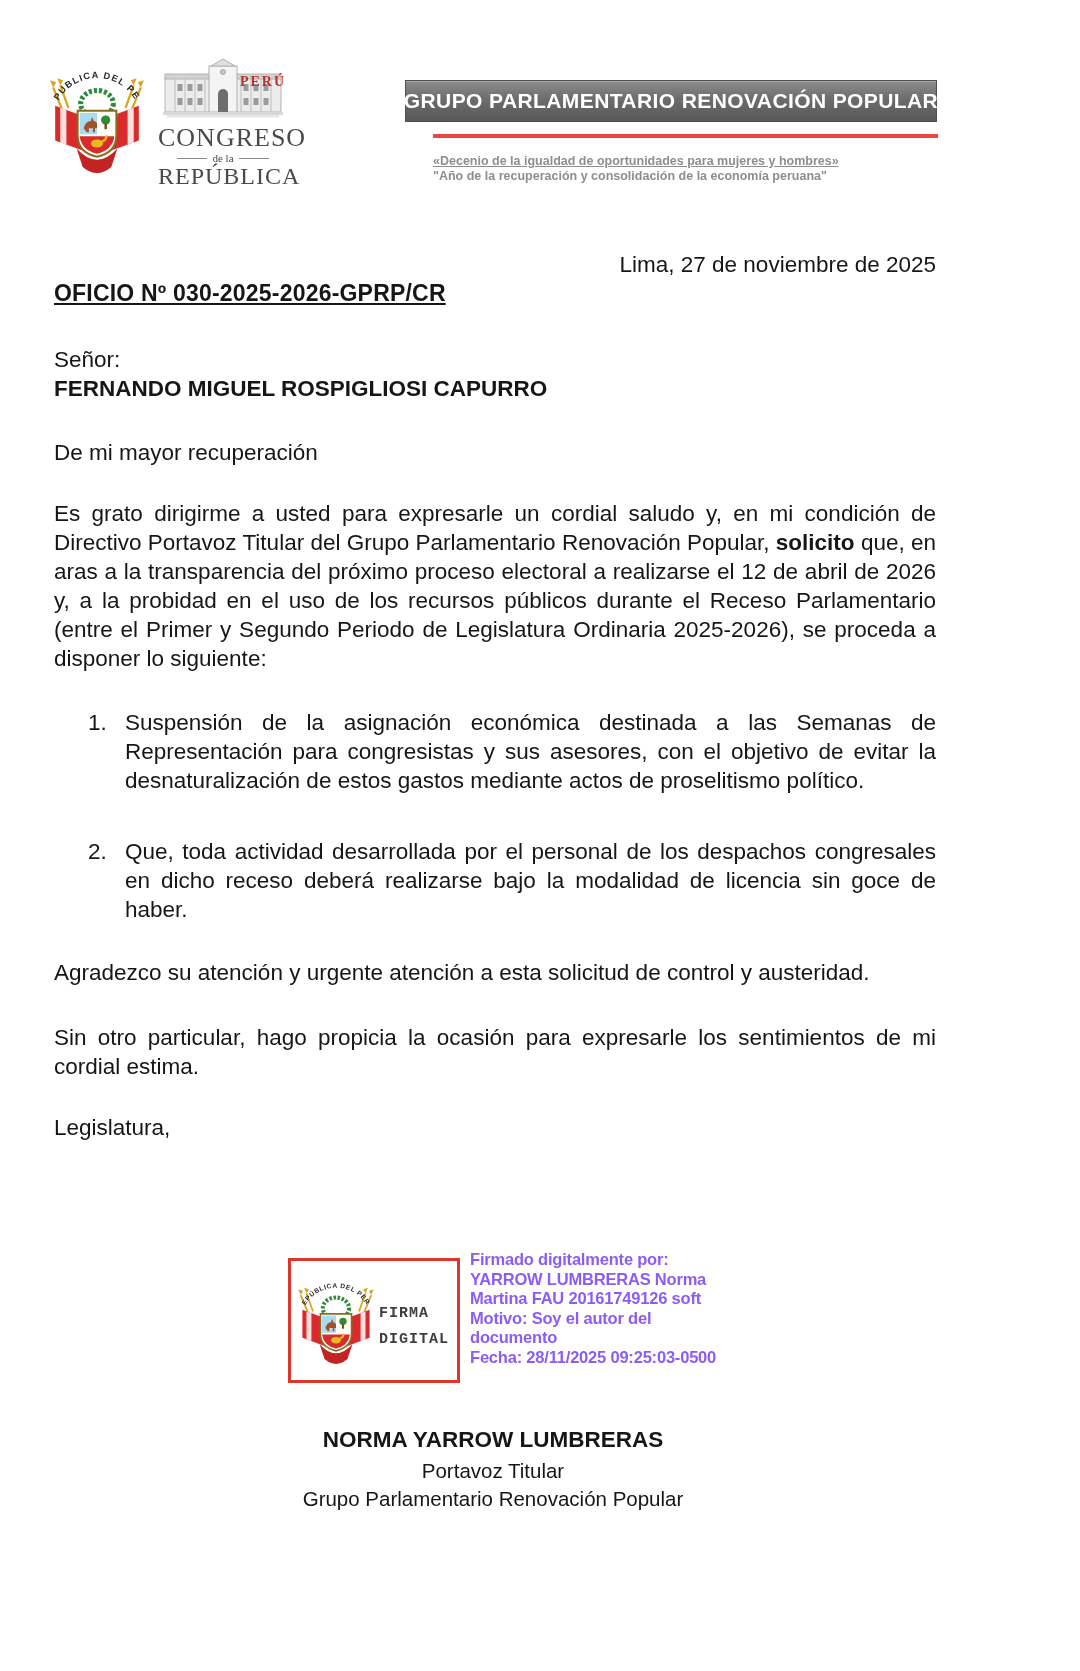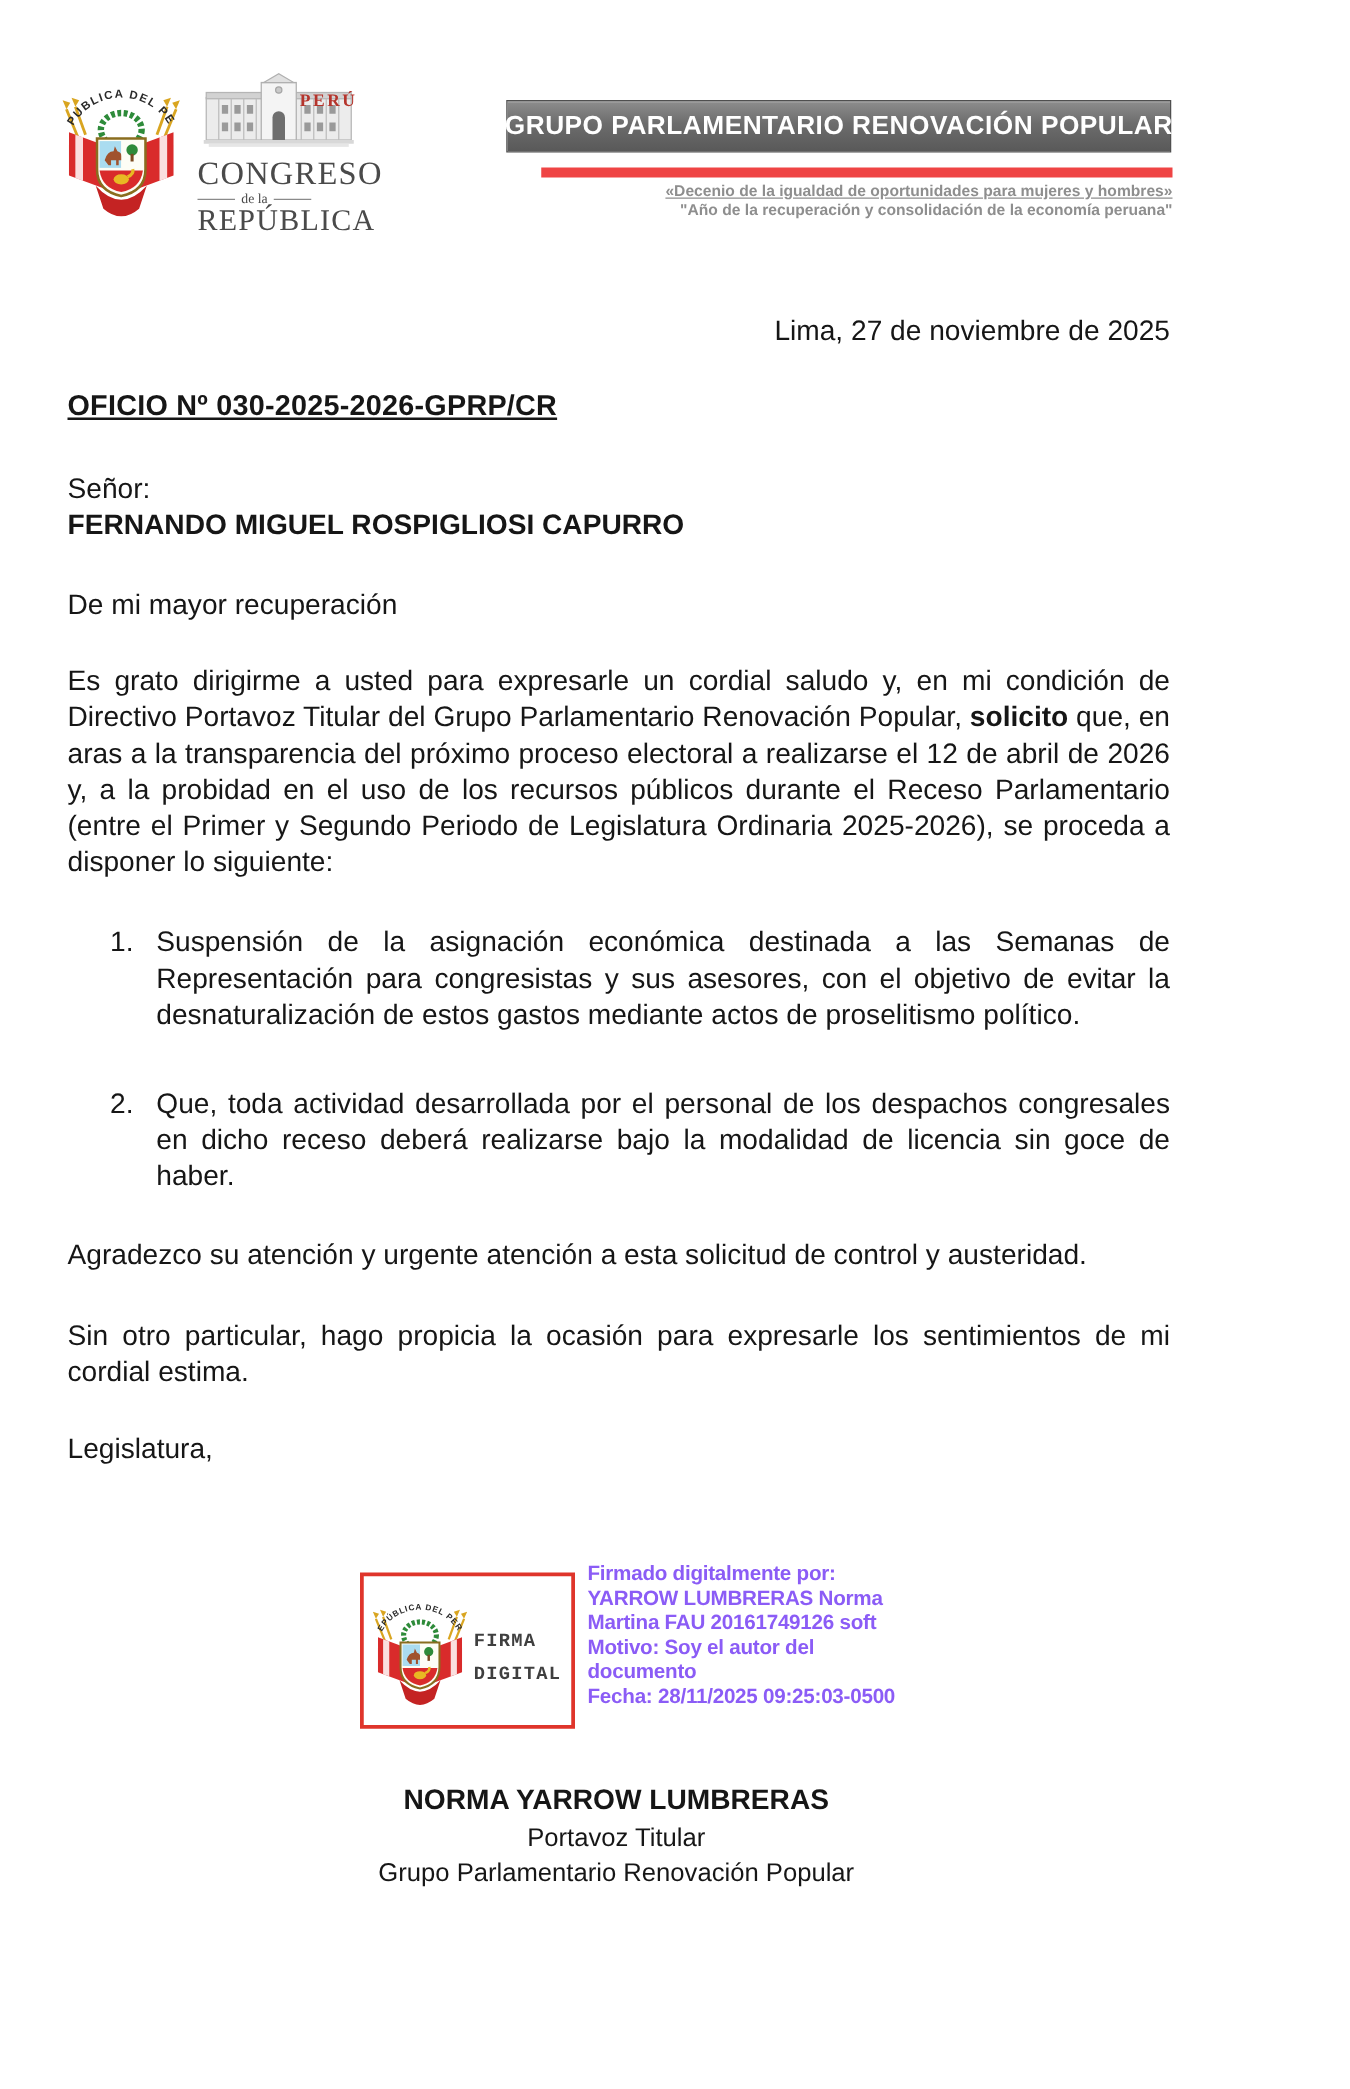--- a/index.html
+++ b/index.html
@@ -14,48 +14,48 @@
   .congress-logo { position:absolute; left:158px; top:58px; width:130px; height:128px; text-align:center; }
   .congress-peru {
     position:absolute; right:2px; top:16px; color:#b5342c; font-family:"Liberation Serif", serif;
     font-weight:bold; font-size:14px; letter-spacing:2px;
   }
   .congress-name {
     font-family:"Liberation Serif", serif; font-size:26px; color:#4a4a4a;
     letter-spacing:1px; line-height:1.02; margin-top:1px;
   }
   .congress-dela {
-    display:flex; align-items:center; justify-content:flex-start; gap:5px;
+    display:flex; align-items:center; justify-content:center; gap:5px;
     font-family:"Liberation Serif", serif; font-size:11px; color:#4a4a4a; line-height:1;
     margin-top:1px;
   }
   .congress-dela .rule { flex:0 0 30px; border-top:1px solid #8a8a8a; }
   .congress-republica {
     font-family:"Liberation Serif", serif; font-size:24px; color:#4a4a4a;
     letter-spacing:1px; line-height:1.05;
   }
 
   .banner-bar {
     position:absolute; left:405px; top:80px; width:532px; height:42px;
     background:linear-gradient(180deg,#8d8d8d 0%, #6c6c6c 45%, #595959 100%);
     border:1px solid #4f4f4f; box-shadow:inset 0 1px 0 #aaaaaa;
     display:flex; align-items:center; justify-content:center; box-sizing:border-box;
   }
   .banner-title { color:#ffffff; font-weight:bold; font-size:21px; letter-spacing:0.4px; white-space:nowrap; }
   .banner-sub {
     position:absolute; left:433px; top:134px; width:505px;
-    border-top:8px solid #ef4444; padding-top:4px;
-    text-align:right; color:#8e8e8e; font-size:12.5px; font-weight:bold; line-height:1.2;
+    border-top:4px solid #ef4444; padding-top:16px;
+    text-align:left; color:#8e8e8e; font-size:12.5px; font-weight:bold; line-height:1.2;
   }
   .banner-sub .tag1 { text-decoration:underline; }
 
   
   .content { position:absolute; left:54px; top:250px; width:882px; font-size:22.5px; line-height:29px; }
   .date-line { text-align:right; }
-  .ref-line { margin-top:31px; font-weight:bold; text-decoration:underline; font-size:23px; letter-spacing:0.2px; }
+  .ref-line { font-weight:bold; text-decoration:underline; font-size:23px; letter-spacing:0.2px; }
   .recipient { margin-top:37px; }
   .recipient .name { font-weight:bold; }
   .greeting { margin-top:35px; }
   .para { text-align:justify; }
   .p1 { margin-top:32px; }
   .list-item { display:flex; margin-left:34px; }
   .list-item .num { flex:0 0 37px; }
   .list-item .li-text { flex:1; text-align:justify; }
   .li1 { margin-top:35px; }
   .li2 { margin-top:42px; }

